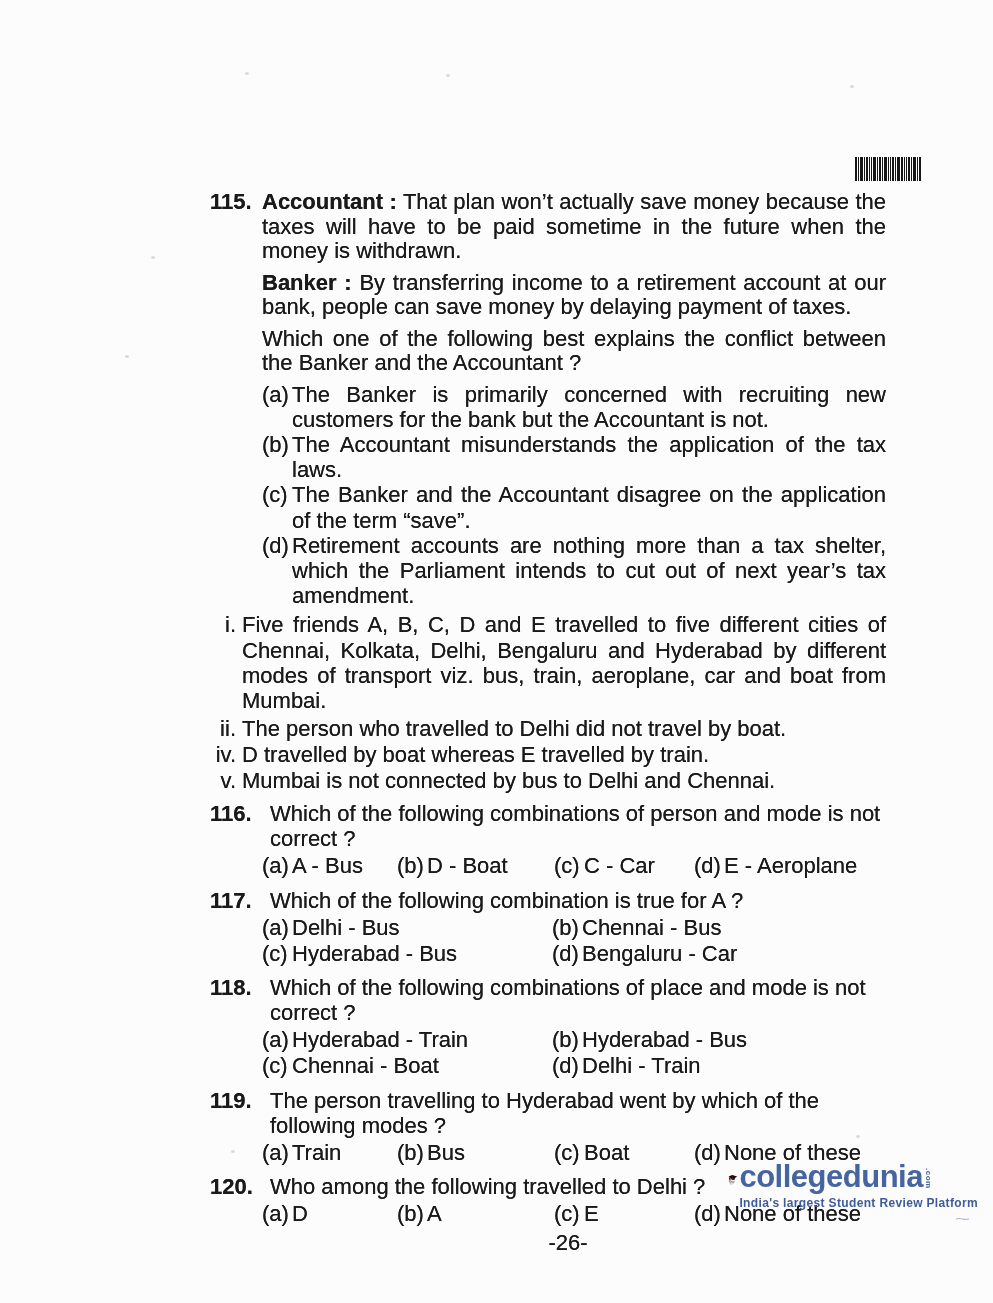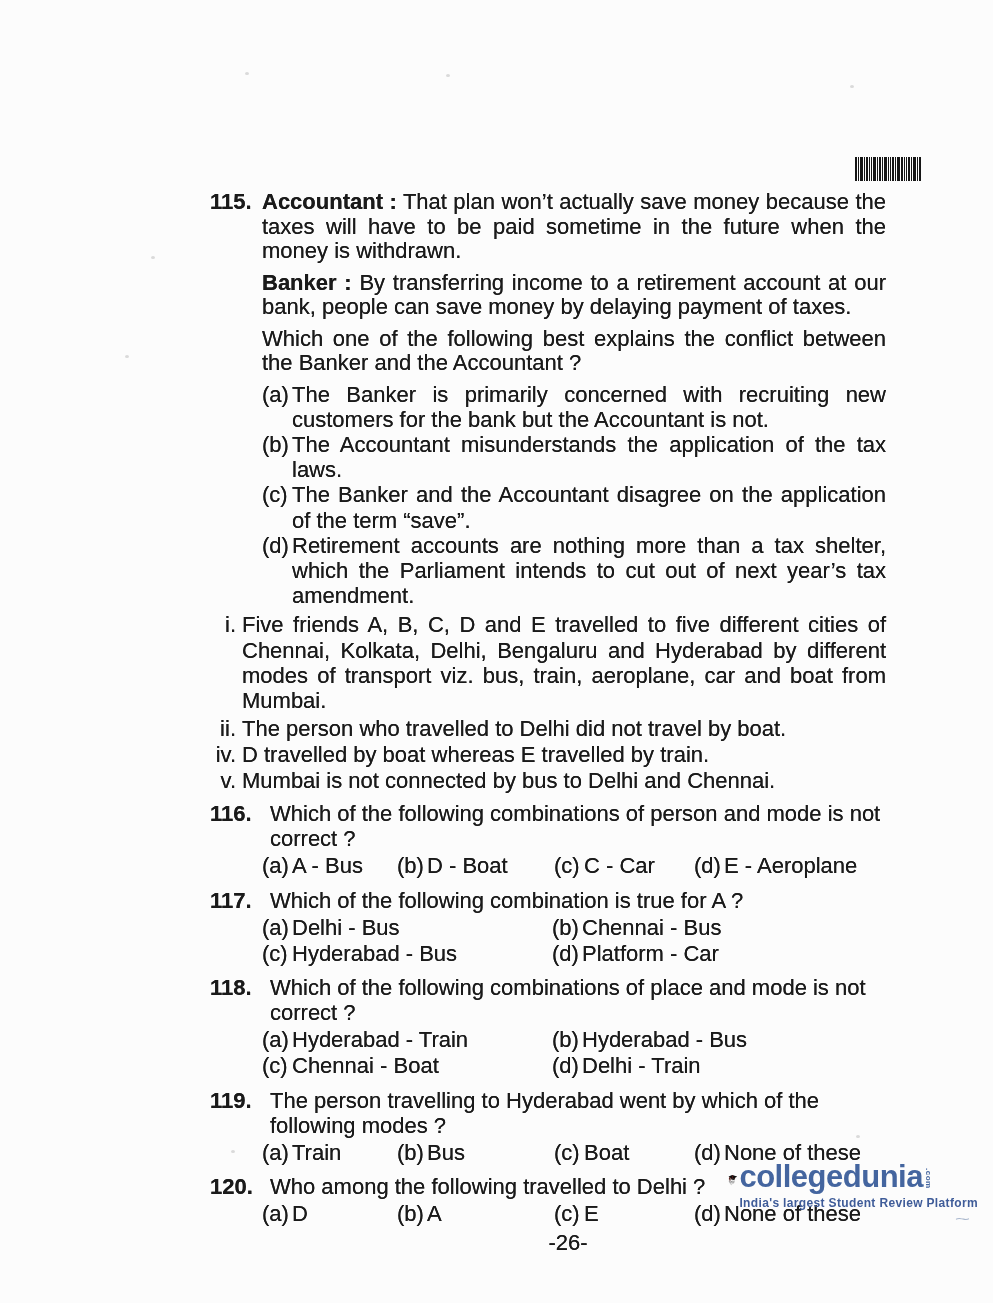--- a/index.html
+++ b/index.html
@@ -209,21 +209,21 @@
           <div class="gopt">
               <span class="ol">(b)</span>
               <span>Chennai - Bus</span>
             </div>
           <div class="gopt">
               <span class="ol">(c)</span>
               <span>Hyderabad - Bus</span>
             </div>
           <div class="gopt">
               <span class="ol">(d)</span>
-              <span>Platform - Car</span>
+              <span>Bengaluru - Car</span>
             </div>
         </div>
       </div>
     </section>
 
     <section class="question q-sm">
       <div class="qnum">118.</div>
       <div class="qbody">
         <p class="qline">Which of the following combinations of place and mode is not correct ?</p>
         <div class="grid2 mb9">

